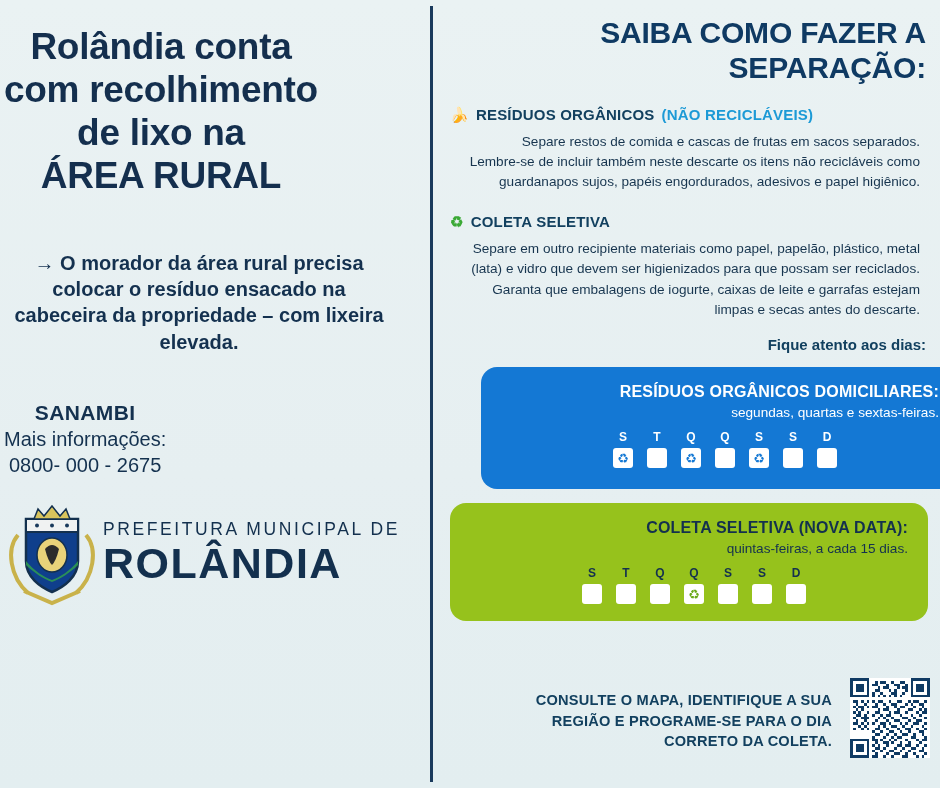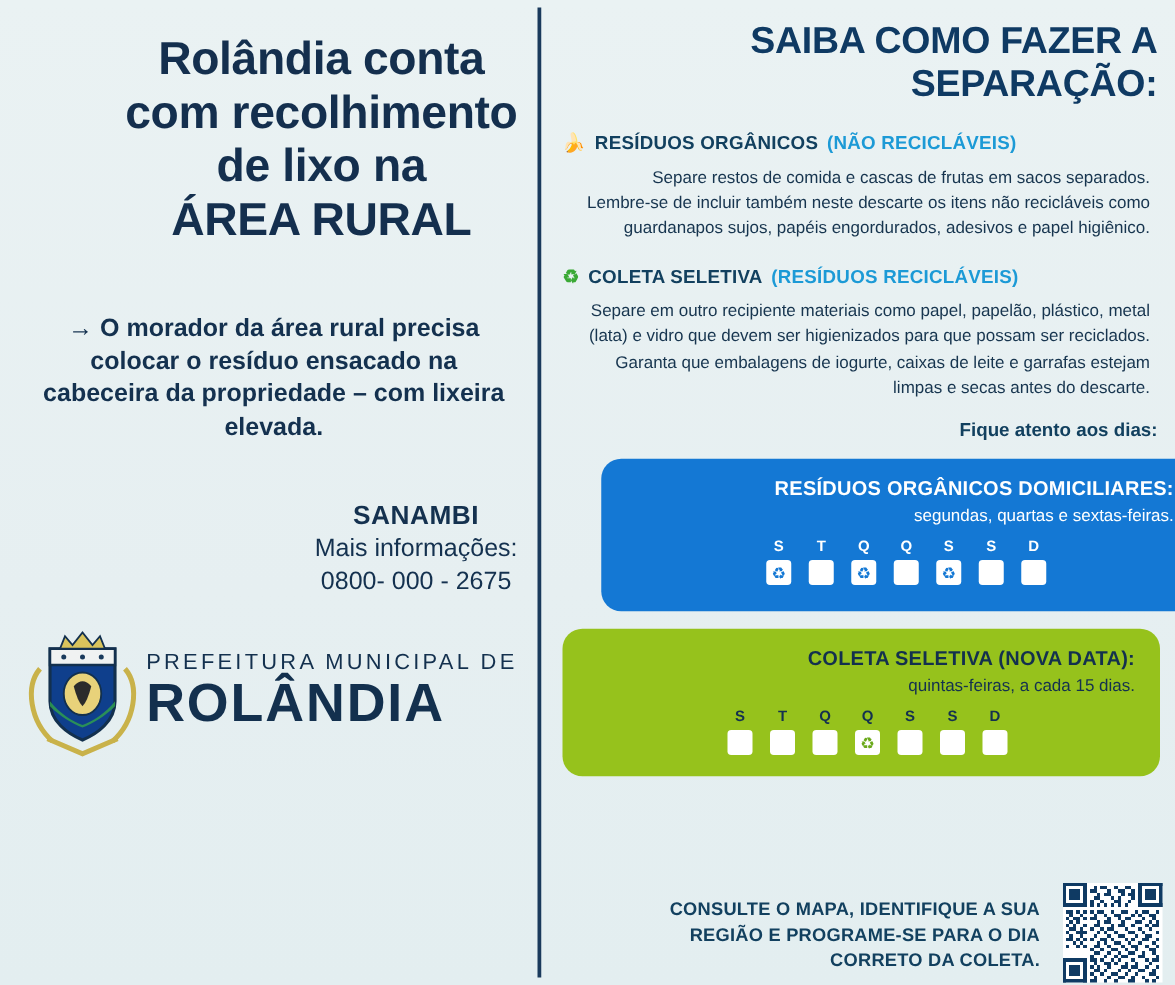--- a/index.html
+++ b/index.html
@@ -18,24 +18,24 @@
     width: 940px;
     height: 788px;
     background: linear-gradient(180deg, #eaf2f3 0%, #e6eff1 60%, #e3eef0 100%);
     display: flex;
   }
   
   .left {
     width: 430px;
     height: 788px;
     box-sizing: border-box;
-    padding: 18px 16px 10px 16px;
+    padding: 18px 16px 10px 4px;
     display: flex;
     flex-direction: column;
-    align-items: flex-end;
+    align-items: flex-start;
     position: relative;
   }
   .divider {
     position: absolute;
     left: 430px;
     top: 6px;
     width: 3px;
     height: 776px;
     background: #1a3a5c;
   }
@@ -211,21 +211,21 @@
     align-items: center;
     justify-content: center;
     font-size: 13px;
     line-height: 1;
   }
   .box.mark-blue { color: #1478d4; }
   .box.mark-green { color: #6aa91a; }
   .footer {
     position: absolute;
     left: 20px;
-    bottom: 2px;
+    bottom: 30px;
     width: 480px;
     display: flex;
     align-items: flex-end;
     gap: 18px;
   }
   .footer-text {
     font-size: 14.6px;
     font-weight: bold;
     color: #12405f;
     line-height: 1.42;
@@ -306,21 +306,20 @@
         <span>RESÍDUOS ORGÂNICOS</span>
         <span class="accent">(NÃO RECICLÁVEIS)</span>
       </div>
       <div class="sec-body">Separe restos de comida e cascas de frutas em sacos separados. Lembre-se de incluir também neste descarte os itens não recicláveis como guardanapos sujos, papéis engordurados, adesivos e papel higiênico.</div>
     </div>
 
     <div class="sec">
       <div class="sec-head">
         <span class="ico recy">♻</span>
         <span>COLETA SELETIVA</span>
-        <span class="accent">(RESÍDUOS RECICLÁVEIS)</span>
       </div>
       <div class="sec-body">Separe em outro recipiente materiais como papel, papelão, plástico, metal (lata) e vidro que devem ser higienizados para que possam ser reciclados. Garanta que embalagens de iogurte, caixas de leite e garrafas estejam limpas e secas antes do descarte.</div>
     </div>
 
     <div class="attention">Fique atento aos dias:</div>
 
     <div class="card blue">
       <div class="card-title">RESÍDUOS ORGÂNICOS DOMICILIARES:</div>
       <div class="card-sub">segundas, quartas e sextas-feiras.</div>
       <div class="week">

